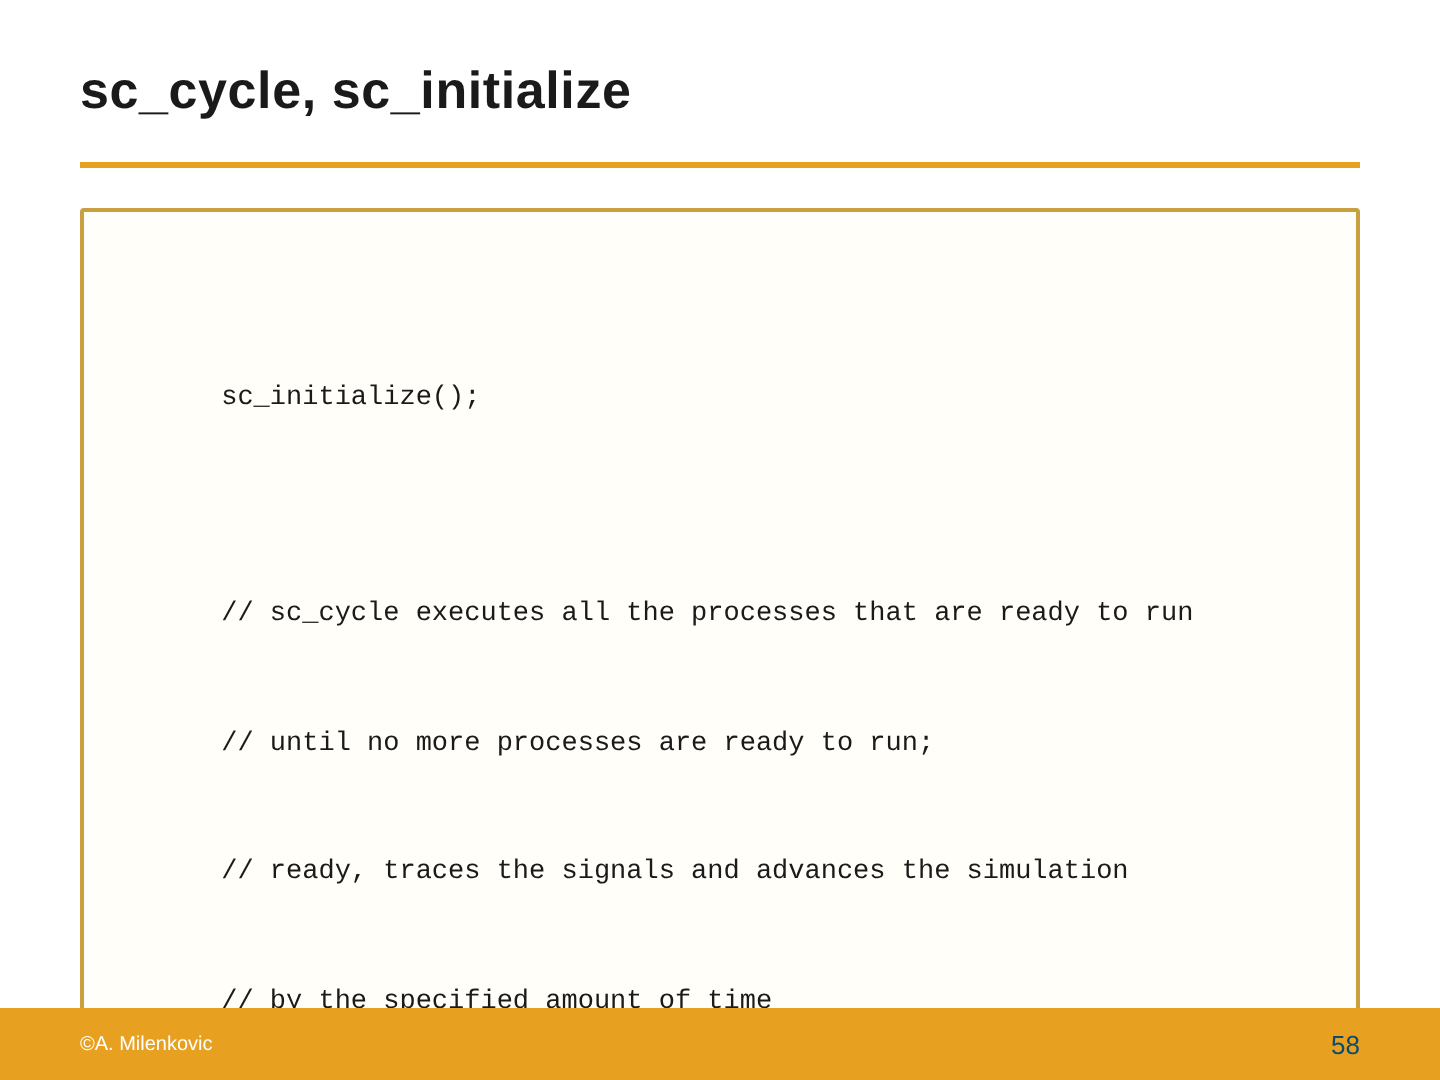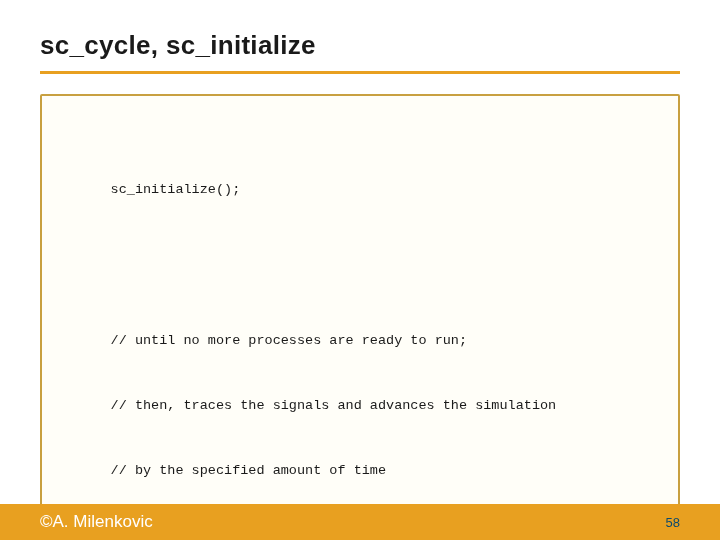--- a/index.html
+++ b/index.html
@@ -20,21 +20,21 @@
     .slide-container {
       width: 720px;
       height: 540px;
       background: #ffffff;
       position: relative;
       padding: 30px 40px 40px 40px;
     }
 
     .title-area {
       border-bottom: 3px solid #e8a020;
-      padding-bottom: 10px;
+      padding-bottom: 20px;
       margin-bottom: 20px;
     }
 
     .slide-title {
       font-size: 26px;
       font-weight: bold;
       color: #1a1a1a;
       letter-spacing: 0.3px;
     }
 
@@ -62,21 +62,21 @@
       height: 36px;
       background: #e8a020;
       display: flex;
       align-items: center;
       justify-content: space-between;
       padding: 0 40px;
     }
 
     .footer-copyright {
       color: #ffffff;
-      font-size: 17px;
+      font-size: 10px;
     }
 
     .footer-page {
       color: #0c4a6e;
       font-size: 13px;
     }
   </style>
 </head>
 <body>
 
@@ -85,24 +85,25 @@
   <div class="title-area">
     <h1 class="slide-title">sc_cycle, sc_initialize</h1>
   </div>
 
   <div class="code-box">
     <div class="code-content">
       <br>
       <span>sc_initialize();</span>
       <br>
       <br>
+      <span>// sc_cycle executes all the processes that are ready to run</span>
       <br>
       <span>// until no more processes are ready to run;</span>
       <br>
-      <span>// then, traces the signals and advances the simulation</span>
+      <span>// ready, traces the signals and advances the simulation</span>
       <br>
       <span>// by the specified amount of time</span>
       <br>
       
     </div>
   </div>
 
 </div>
 
 <div class="footer-bar">

